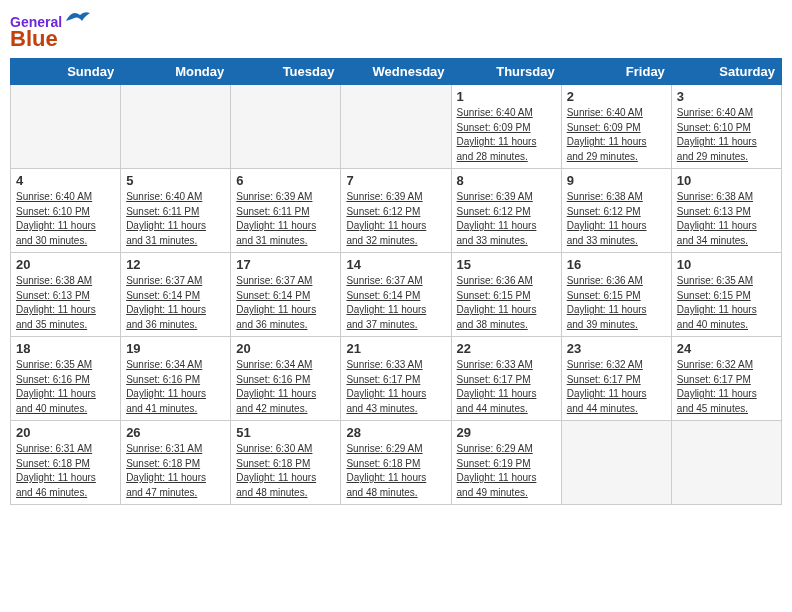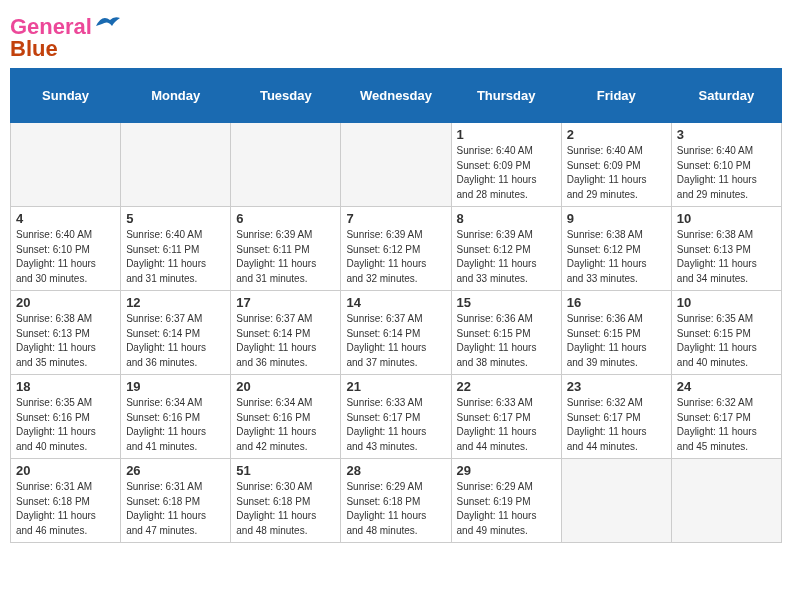--- a/index.html
+++ b/index.html
@@ -39,22 +39,22 @@
     .calendar {
       width: 100%;
       border-collapse: collapse;
       border: 1px solid #ccc;
     }
     .calendar th {
       background-color: #1a6ab1;
       color: #fff;
       font-size: 13px;
       font-weight: bold;
-      text-align: center;
-      padding: 19px 6px;
+      text-align: right;
+      padding: 5px 6px;
       border: 1px solid #1a6ab1;
     }
     .calendar td {
       vertical-align: top;
       border: 1px solid #ccc;
       padding: 4px 5px;
       width: calc(100% / 7);
       min-height: 80px;
       font-size: 10.5px;
       color: #333;
@@ -67,29 +67,30 @@
       font-size: 13px;
       font-weight: bold;
       color: #333;
       display: block;
       margin-bottom: 2px;
     }
     .day-info {
       font-size: 10px;
       color: #333;
       line-height: 1.45;
+      text-decoration: underline;
     }
   </style>
 </head>
 <body>
 
 <div class="header">
   <div class="logo">
     <div style="display:flex; align-items:center;">
-      <span style="font-size:22px; font-weight:bold; color:#ec4899;">General</span>
+      <span style="font-size:14px; font-weight:bold; color:#6d28d9;">General</span>
       <svg width="26" height="22" viewBox="0 0 26 22" style="margin-left:2px; margin-top:-8px;">
         <path d="M2,14 Q8,2 16,8 Q20,4 26,6 Q20,10 18,14 Q14,8 8,12 Z" fill="#1a6ab1"></path>
       </svg>
     </div>
     <span style="font-size:22px; font-weight:bold; color:#c2410c; margin-top:-4px;">Blue</span>
   </div>
   <div class="title-area">
     <div class="month-title"></div>
     <div class="location-title"></div>
   </div>

